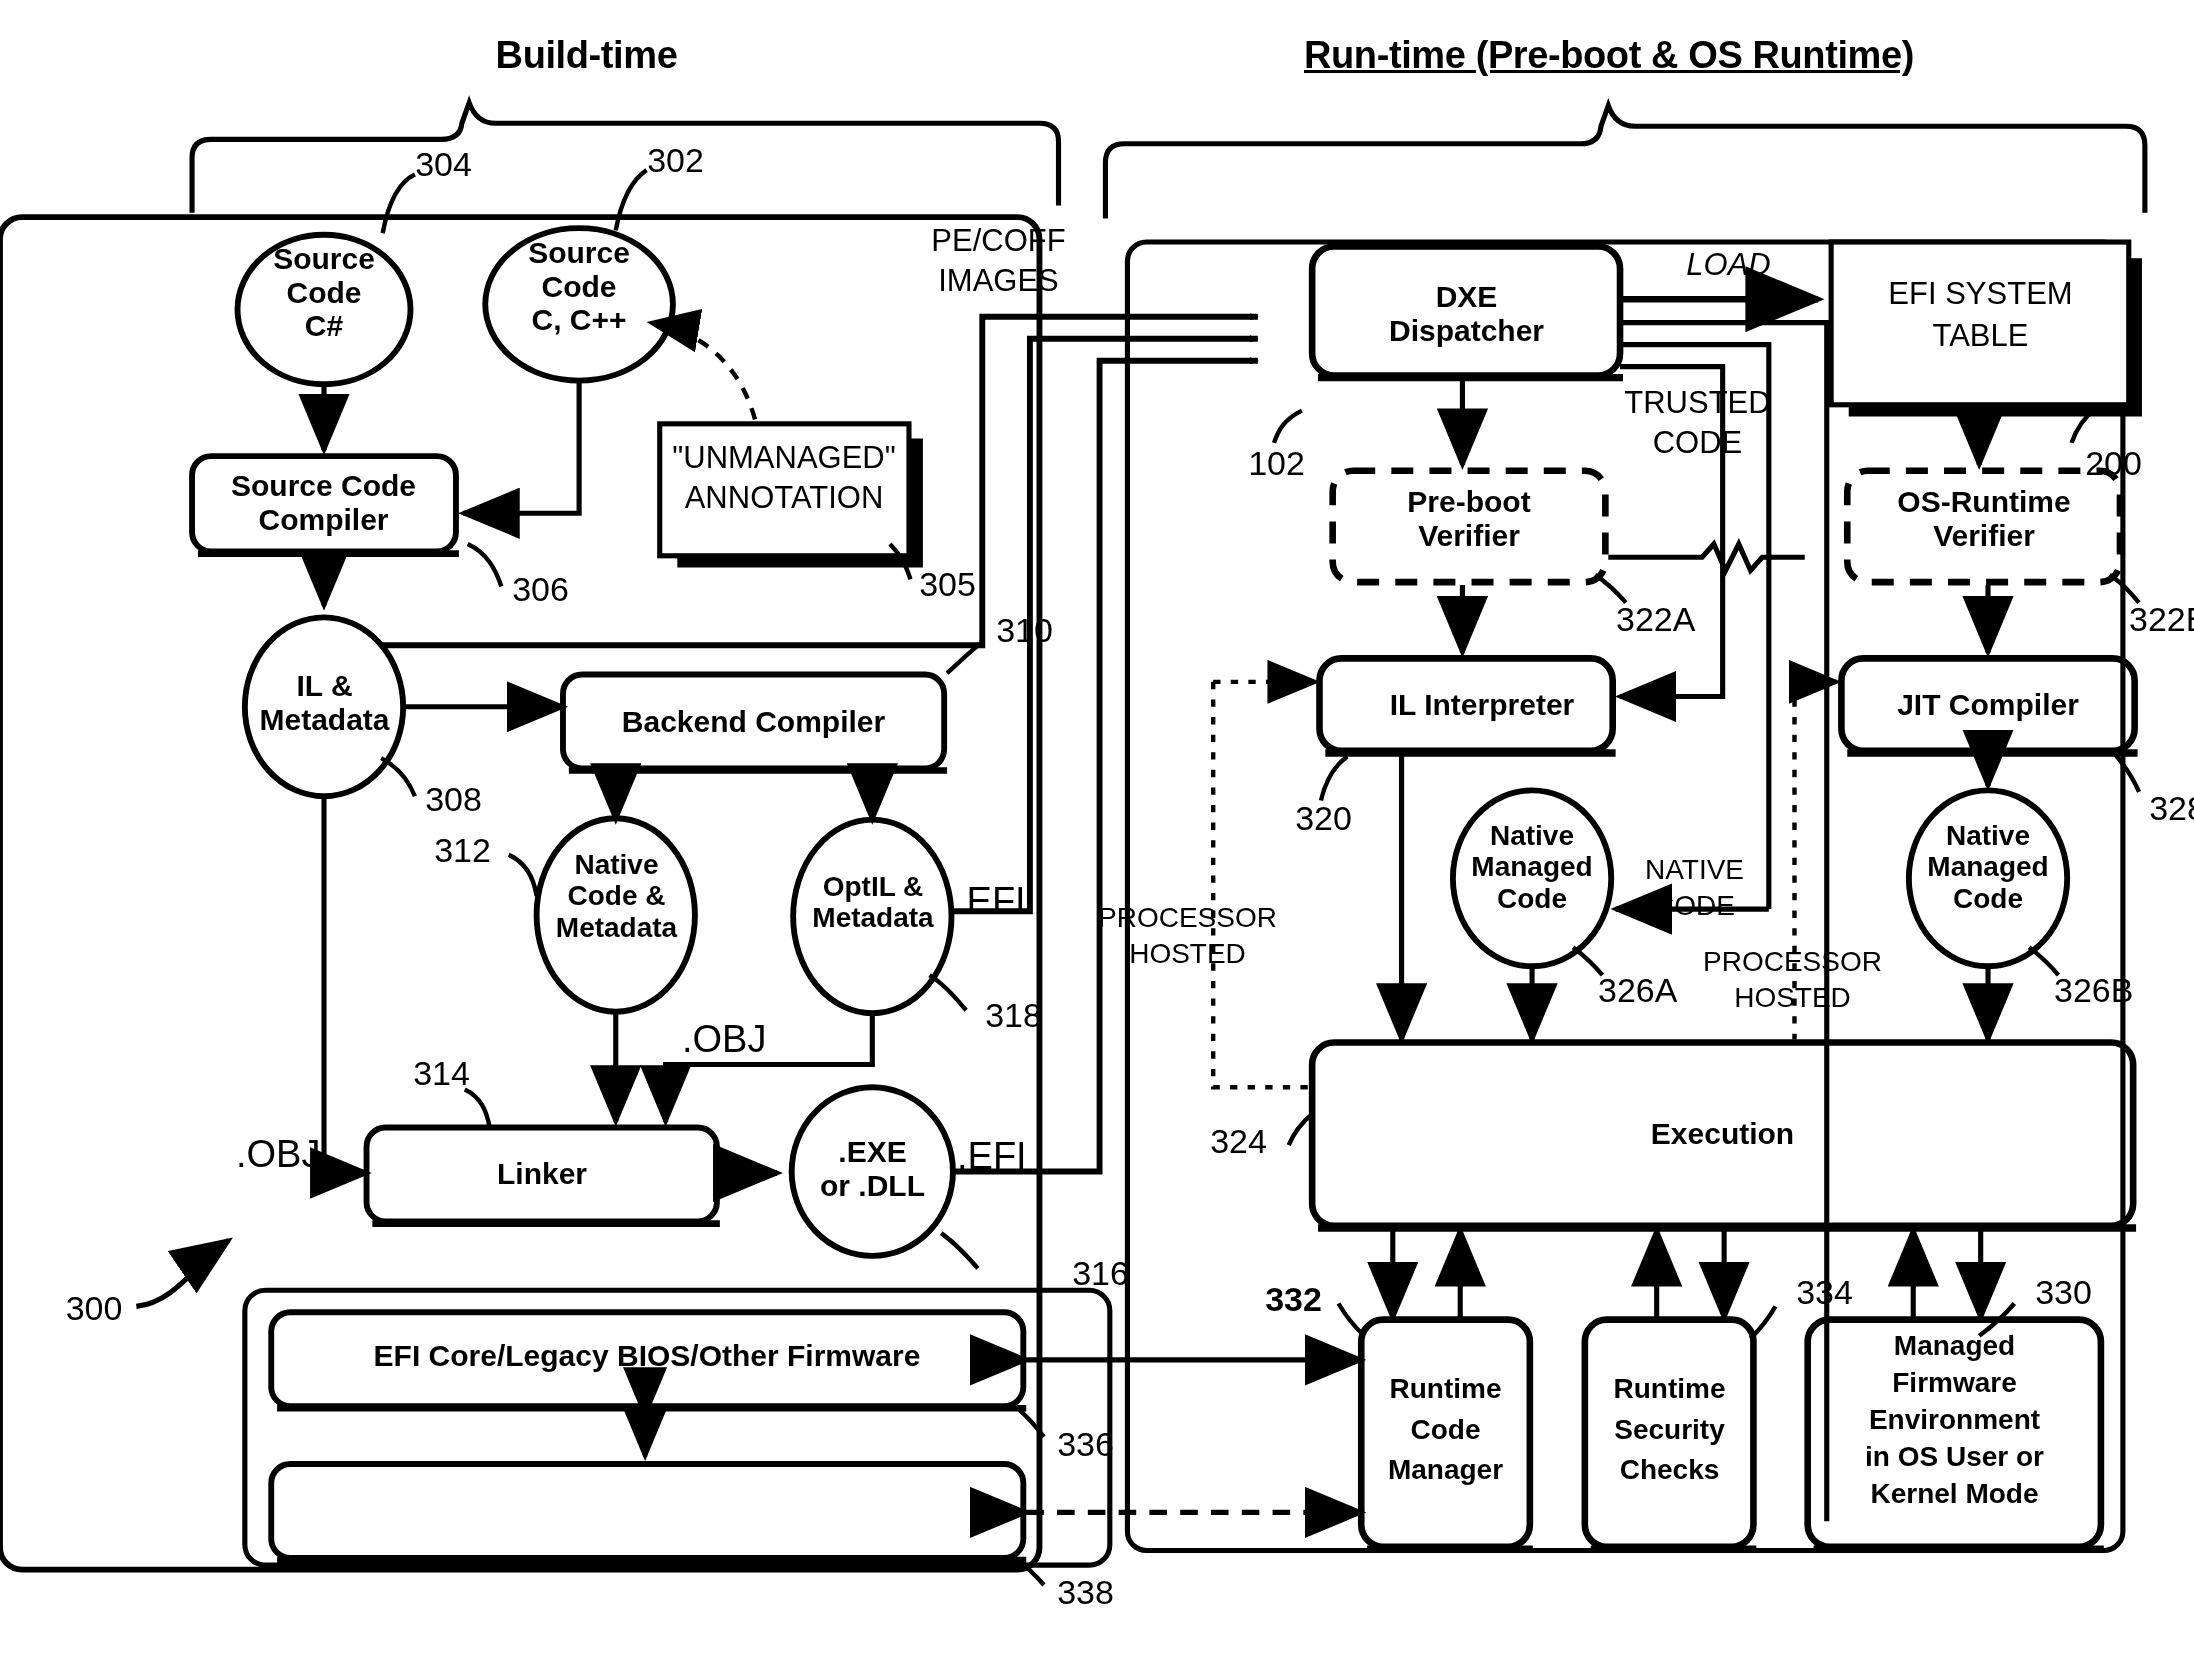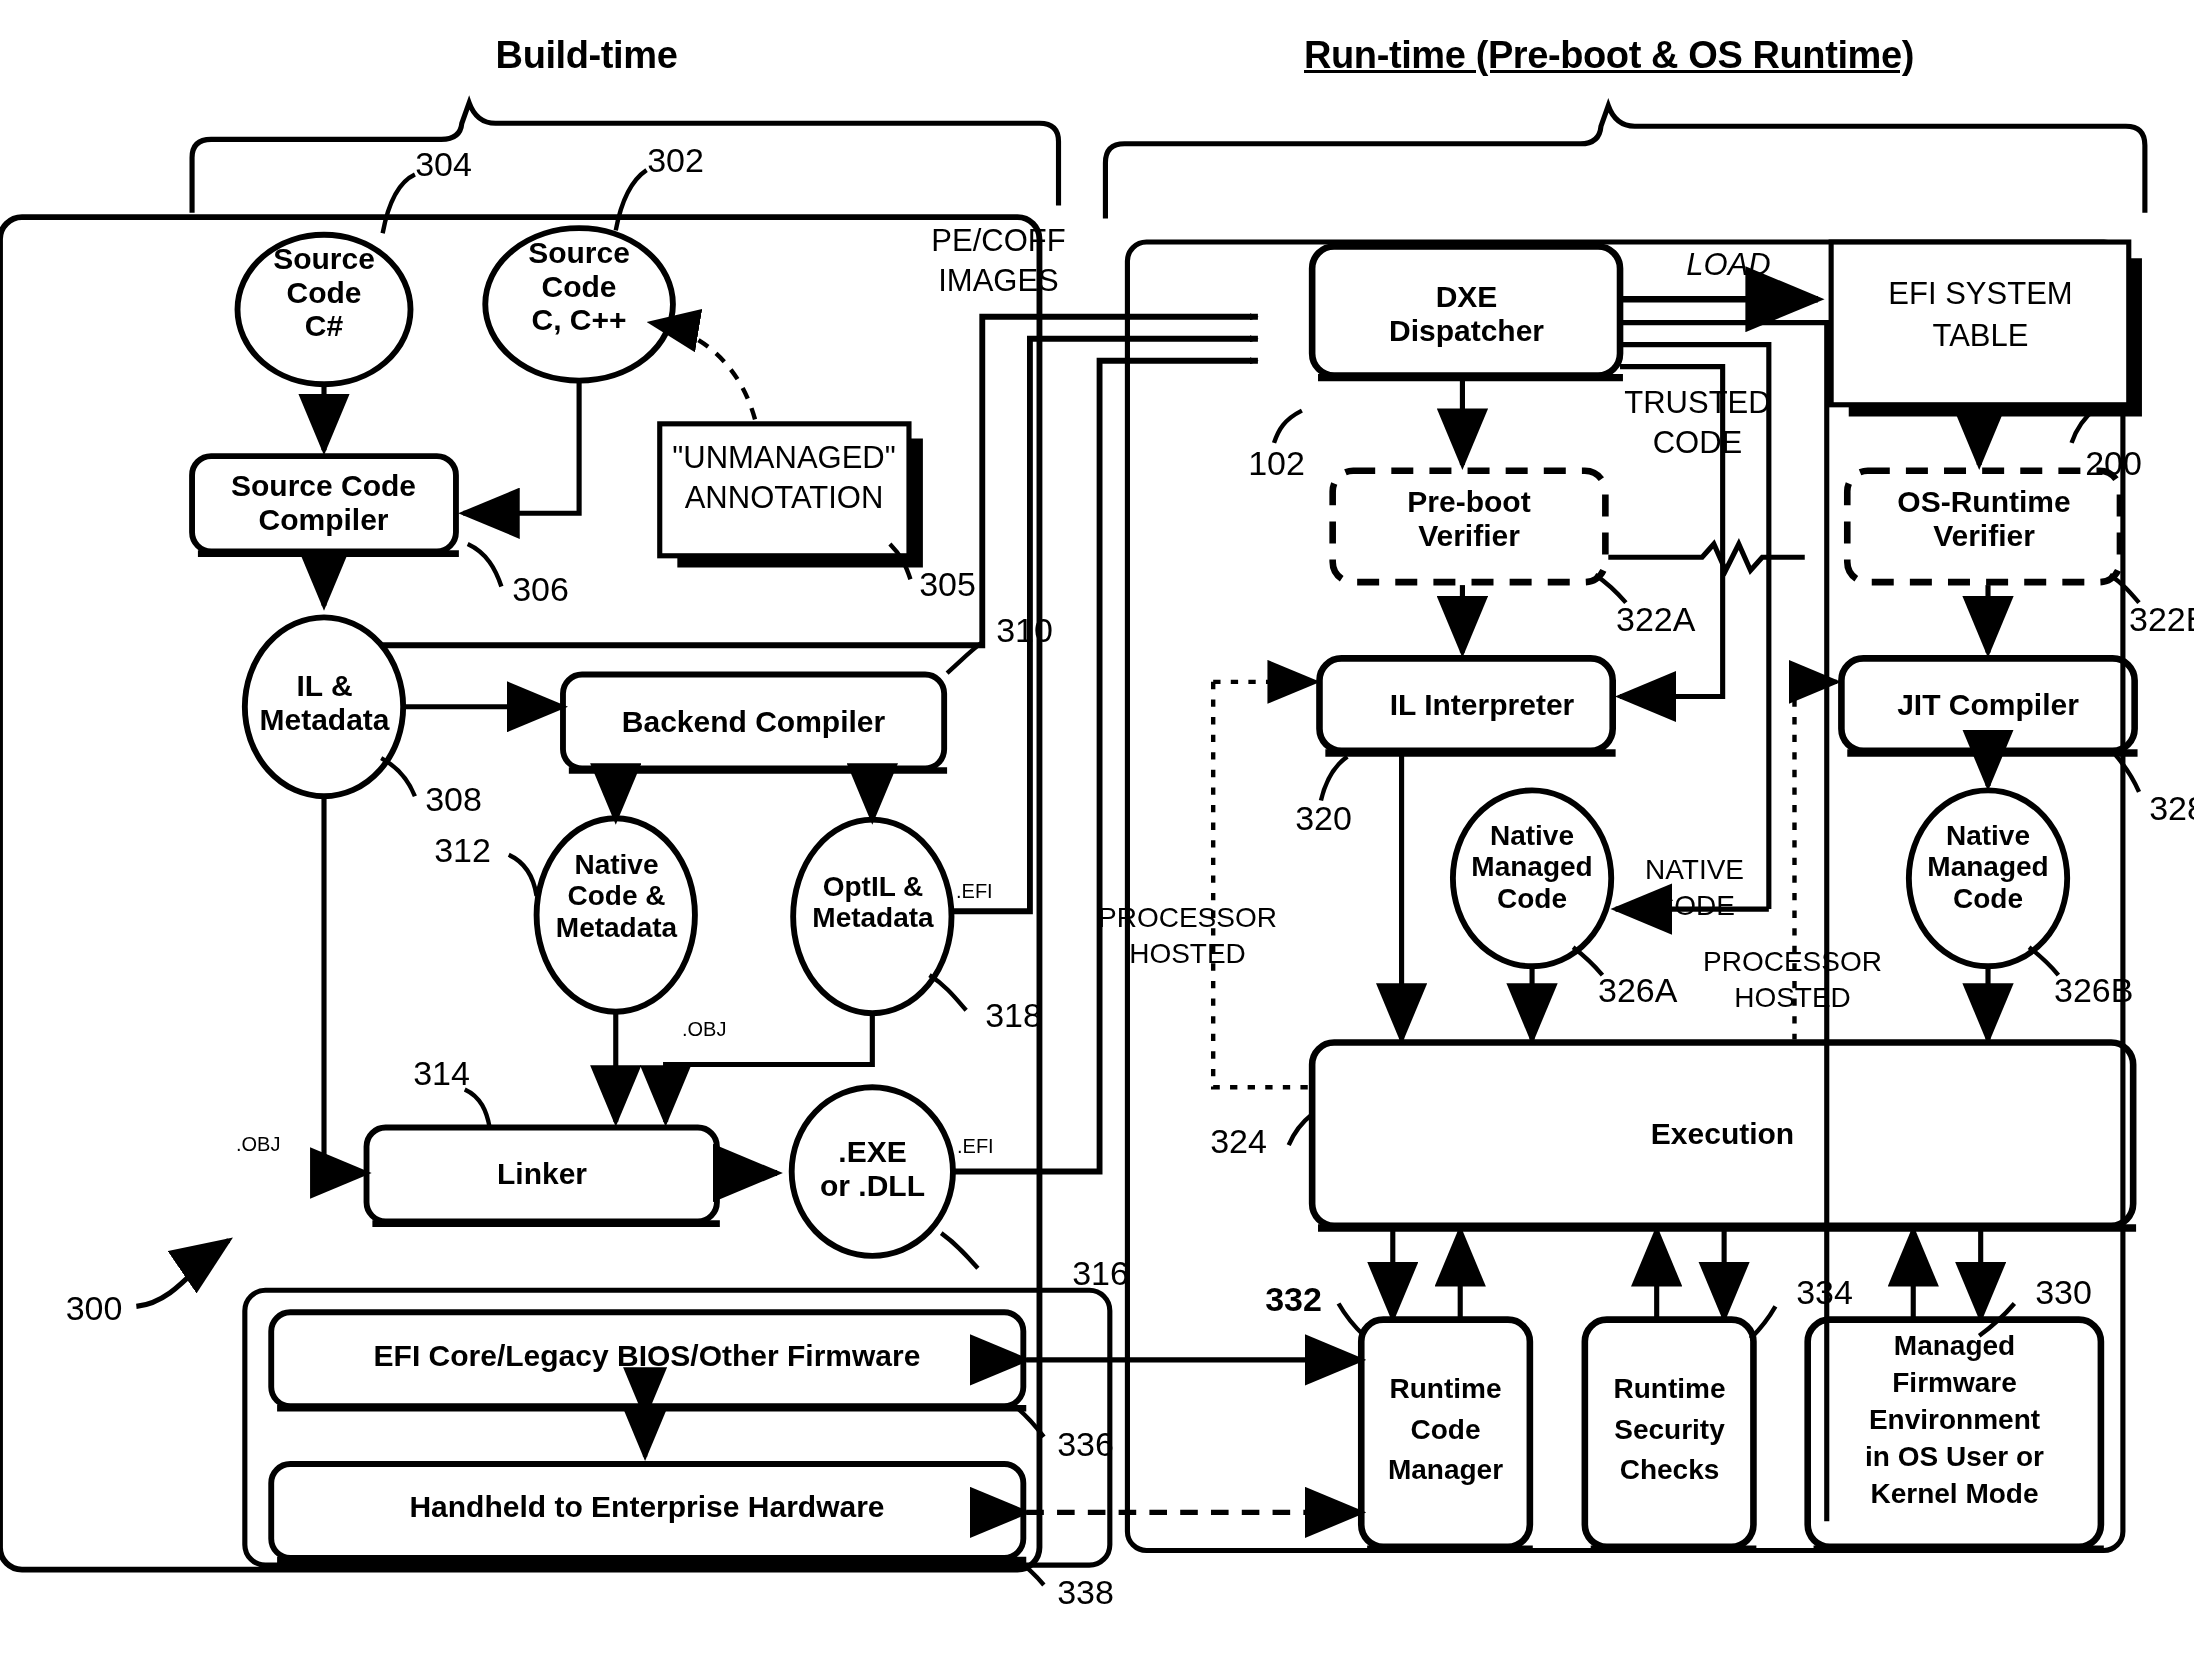--- a/index.html
+++ b/index.html
@@ -3,21 +3,21 @@
 <meta charset="utf-8">
 <style>
   html,body{margin:0;padding:0;background:#fff;}
   #root{position:relative;width:2194px;height:1676px;background:#fff;
         font-family:"Liberation Sans", sans-serif;}
   svg{position:absolute;left:0;top:0;width:2194px;height:1676px;}
   .lbl{position:absolute;font-family:"Liberation Sans",sans-serif;color:#000;
        text-align:center;line-height:1.12;}
   .hdr{font-weight:bold;font-size:38px;letter-spacing:-0.4px;}
   .ref{font-weight:normal;font-size:34px;font-family:"Liberation Sans",sans-serif;}
-  .flowlbl{font-weight:normal;font-size:20px;}
+  .flowlbl{font-weight:normal;font-size:38px;}
   .nodetxt{font-weight:bold;font-size:30px;}
   .nodetxt-sm{font-weight:bold;font-size:28px;}
   .plain{font-weight:normal;font-size:31px;}
 </style>
 </head>
 <body>
 
 <div id="root">
 
 <svg viewBox="0 0 2993 2286" xmlns="http://www.w3.org/2000/svg">
@@ -253,21 +253,20 @@
 <div class="lbl nodetxt" style="left:371px;top:1157px;width:342px;">Linker</div>
 <div class="lbl ref" style="left:394px;top:1054px;width:95px;">314</div>
 
 <div class="lbl nodetxt" style="left:792px;top:1135px;width:161px;white-space:pre-line;">.EXE
 or .DLL</div>
 <div class="lbl ref" style="left:1037px;top:1254px;width:95px;margin-left:16px;">316</div>
 
 <div class="lbl nodetxt" style="left:277px;top:1339px;width:740px;">EFI Core/Legacy BIOS/Other Firmware</div>
 <div class="lbl ref" style="left:1038px;top:1425px;width:95px;">336</div>
 
-<div class="lbl nodetxt" style="left:277px;top:1490px;width:740px;">Handheld to Enterprise Hardware</div>
 <div class="lbl ref" style="left:1038px;top:1573px;width:95px;">338</div>
 
 <div class="lbl flowlbl" style="left:236px;top:1133px;width:88px;text-align:left;">.OBJ</div>
 <div class="lbl flowlbl" style="left:682px;top:1018px;width:95px;text-align:left;">.OBJ</div>
 <div class="lbl flowlbl" style="left:956px;top:880px;width:81px;text-align:left;">.EFI</div>
 <div class="lbl flowlbl" style="left:957px;top:1135px;width:81px;text-align:left;">.EFI</div>
 
 <div class="lbl nodetxt" style="left:1317px;top:280px;width:299px;white-space:pre-line;">DXE
 Dispatcher</div>
 <div class="lbl ref" style="left:1229px;top:444px;width:95px;">102</div>

